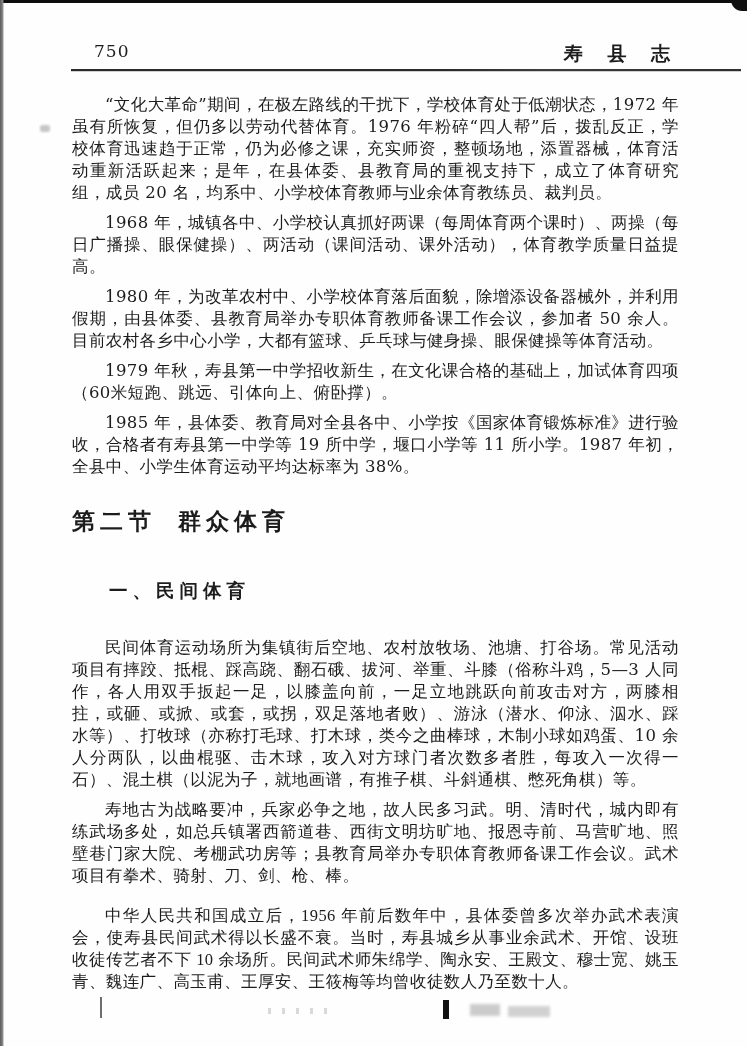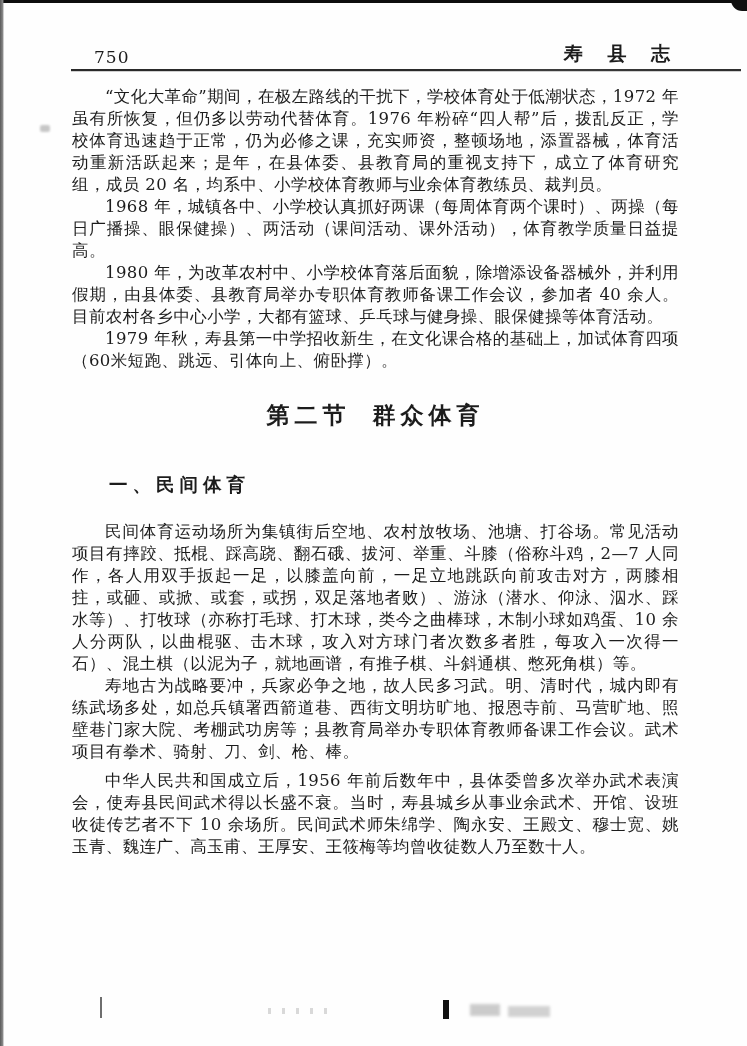--- a/index.html
+++ b/index.html
@@ -27,49 +27,50 @@
   .foot-smudge-1 { position:absolute; left:470px; top:1004px; width:30px; height:12px;
     background:#8f8f8f; opacity:.45; filter:blur(1.5px); }
   .foot-smudge-2 { position:absolute; left:508px; top:1006px; width:42px; height:11px;
     background:#909090; opacity:.4; filter:blur(1.5px); }
   .foot-dots { position:absolute; left:268px; top:1008px; width:70px; height:6px;
     background:repeating-linear-gradient(90deg,#b5b5b5 0 3px, transparent 3px 14px);
     opacity:.5; filter:blur(.5px); }
 
   
   .header { position:absolute; top:41px; left:72px; width:607px; height:24px; }
-  .page-number { position:absolute; left:22px; top:6px; font-size:17px; letter-spacing:1px; }
+  .page-number { position:absolute; left:22px; top:0; font-size:17px; letter-spacing:1px; }
   .book-title { position:absolute; left:0; right:0; top:0; text-align:right;
     font-size:19px; font-weight:bold; letter-spacing:9px; }
   .header-rule { position:absolute; top:69px; left:71px; width:670px; height:2px;
     background:linear-gradient(90deg,#2a2a2a 0 55%, #3d3d3d 70%, #2e2e2e);
     box-shadow:0 1px 0 rgba(120,120,120,.35); }
 
   
   .content { position:absolute; top:86px; left:72px; width:607px; }
   p.body-para {
     font-size:16.5px; line-height:22px;
     text-align:justify; text-justify:inter-character;
     text-indent:2em;
     letter-spacing:.4px;
+    margin-top:8px;
   }
   .section-heading {
     margin-top:28px; margin-bottom:8px;
     height:34px;
-    text-align:center;
+    text-align:left;
     font-size:23px; font-weight:bold; letter-spacing:5px;
   }
   .section-heading .gap { display:inline-block; width:22px; }
   h3.sub-heading {
-    margin-top:38px; margin-bottom:24px;
+    margin-top:38px; margin-bottom:34px;
     padding-left:2em;
     font-size:18.5px; font-weight:bold; letter-spacing:5px;
   }
   h3.sub-heading.second { margin-top:27px; margin-bottom:12px; }
-  p.m2 { margin-top:7px; }
+  p.m2 { margin-top:18px;font-family:Liberation Serif, serif; }
 </style>
 </head>
 <body>
 
 <div class="page">
 
   <div class="edge-top"></div>
   <div class="edge-left"></div>
   <div class="corner-blob"></div>
   <div class="smudge-a"></div>
@@ -81,25 +82,26 @@
 
   <div class="header">
     <span class="page-number">750</span>
     <span class="book-title">寿 县 志</span>
   </div>
   <div class="header-rule"></div>
 
   <div class="content">
     <p class="body-para">“文化大革命”期间，在极左路线的干扰下，学校体育处于低潮状态，1972 年虽有所恢复，但仍多以劳动代替体育。1976 年粉碎“四人帮”后，拨乱反正，学校体育迅速趋于正常，仍为必修之课，充实师资，整顿场地，添置器械，体育活动重新活跃起来；是年，在县体委、县教育局的重视支持下，成立了体育研究组，成员 20 名，均系中、小学校体育教师与业余体育教练员、裁判员。</p>
     <p class="body-para">1968 年，城镇各中、小学校认真抓好两课（每周体育两个课时）、两操（每日广播操、眼保健操）、两活动（课间活动、课外活动），体育教学质量日益提高。</p>
-    <p class="body-para">1980 年，为改革农村中、小学校体育落后面貌，除增添设备器械外，并利用假期，由县体委、县教育局举办专职体育教师备课工作会议，参加者 40 余人。目前农村各乡中心小学，大都有篮球、乒乓球与健身操、眼保健操等体育活动。</p>
+    <p class="body-para">1980 年，为改革农村中、小学校体育落后面貌，除增添设备器械外，并利用假期，由县体委、县教育局举办专职体育教师备课工作会议，参加者 50 余人。目前农村各乡中心小学，大都有篮球、乒乓球与健身操、眼保健操等体育活动。</p>
     <p class="body-para">1979 年秋，寿县第一中学招收新生，在文化课合格的基础上，加试体育四项（60米短跑、跳远、引体向上、俯卧撑）。</p>
+    <p class="body-para">1985 年，县体委、教育局对全县各中、小学按《国家体育锻炼标准》进行验收，合格者有寿县第一中学等 19 所中学，堰口小学等 11 所小学。1987 年初，全县中、小学生体育运动平均达标率为 38%。</p>
 
     <h2 class="section-heading"><span>第二节</span><span class="gap"></span><span>群众体育</span></h2>
 
     <h3 class="sub-heading">一、民间体育</h3>
-    <p class="body-para">民间体育运动场所为集镇街后空地、农村放牧场、池塘、打谷场。常见活动项目有摔跤、抵棍、踩高跷、翻石硪、拔河、举重、斗膝（俗称斗鸡，2—7 人同作，各人用双手扳起一足，以膝盖向前，一足立地跳跃向前攻击对方，两膝相拄，或砸、或掀、或套，或拐，双足落地者败）、游泳（潜水、仰泳、泅水、踩水等）、打牧球（亦称打毛球、打木球，类今之曲棒球，木制小球如鸡蛋、10 余人分两队，以曲棍驱、击木球，攻入对方球门者次数多者胜，每攻入一次得一石）、混土棋（以泥为子，就地画谱，有推子棋、斗斜通棋、憋死角棋）等。</p>
+    <p class="body-para">民间体育运动场所为集镇街后空地、农村放牧场、池塘、打谷场。常见活动项目有摔跤、抵棍、踩高跷、翻石硪、拔河、举重、斗膝（俗称斗鸡，5—3 人同作，各人用双手扳起一足，以膝盖向前，一足立地跳跃向前攻击对方，两膝相拄，或砸、或掀、或套，或拐，双足落地者败）、游泳（潜水、仰泳、泅水、踩水等）、打牧球（亦称打毛球、打木球，类今之曲棒球，木制小球如鸡蛋、10 余人分两队，以曲棍驱、击木球，攻入对方球门者次数多者胜，每攻入一次得一石）、混土棋（以泥为子，就地画谱，有推子棋、斗斜通棋、憋死角棋）等。</p>
 
     <p class="body-para">寿地古为战略要冲，兵家必争之地，故人民多习武。明、清时代，城内即有练武场多处，如总兵镇署西箭道巷、西街文明坊旷地、报恩寺前、马营旷地、照壁巷门家大院、考棚武功房等；县教育局举办专职体育教师备课工作会议。武术项目有拳术、骑射、刀、剑、枪、棒。</p>
     <p class="body-para m2">中华人民共和国成立后，1956 年前后数年中，县体委曾多次举办武术表演会，使寿县民间武术得以长盛不衰。当时，寿县城乡从事业余武术、开馆、设班收徒传艺者不下 10 余场所。民间武术师朱绵学、陶永安、王殿文、穆士宽、姚玉青、魏连广、高玉甫、王厚安、王筱梅等均曾收徒数人乃至数十人。</p>
   </div>
 
 </div>
 
 </body></html>

